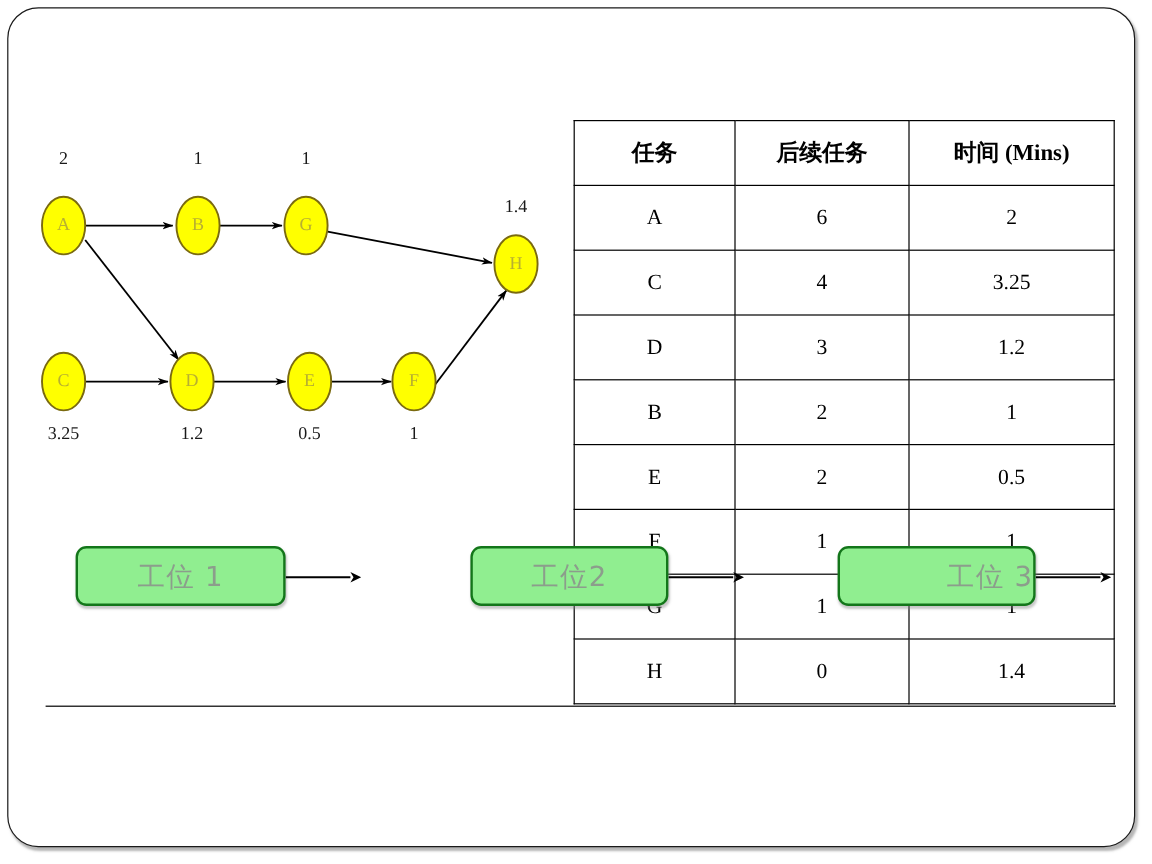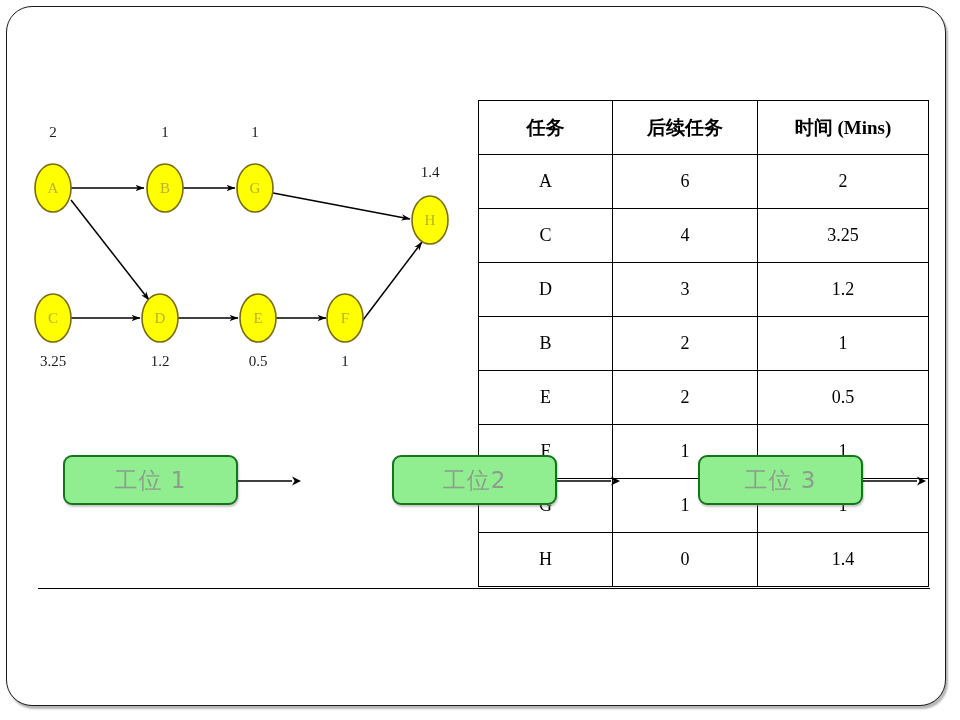--- a/index.html
+++ b/index.html
@@ -126,21 +126,21 @@
     letter-spacing: 1px;
     user-select: none;
   }
   .station-arrow {
     position: absolute;
     top: 18px;
     height: 16px;
   }
   #station-1 { left: 47px;  width: 175px; }
   #station-2 { left: 376px; width: 165px; }
-  #station-3 { left: 682px; width: 165px; }
+  #station-3 { left: 682px; width: 165px; justify-content: flex-end; }
   #arrow-1 { left: 222px; width: 64px; }
   #arrow-2 { left: 541px; width: 64px; }
   #arrow-3 { left: 847px; width: 64px; }
 
   
   #bottom-rule {
     position: absolute;
     left: 38px;
     top: 588px;
     width: 892px;

